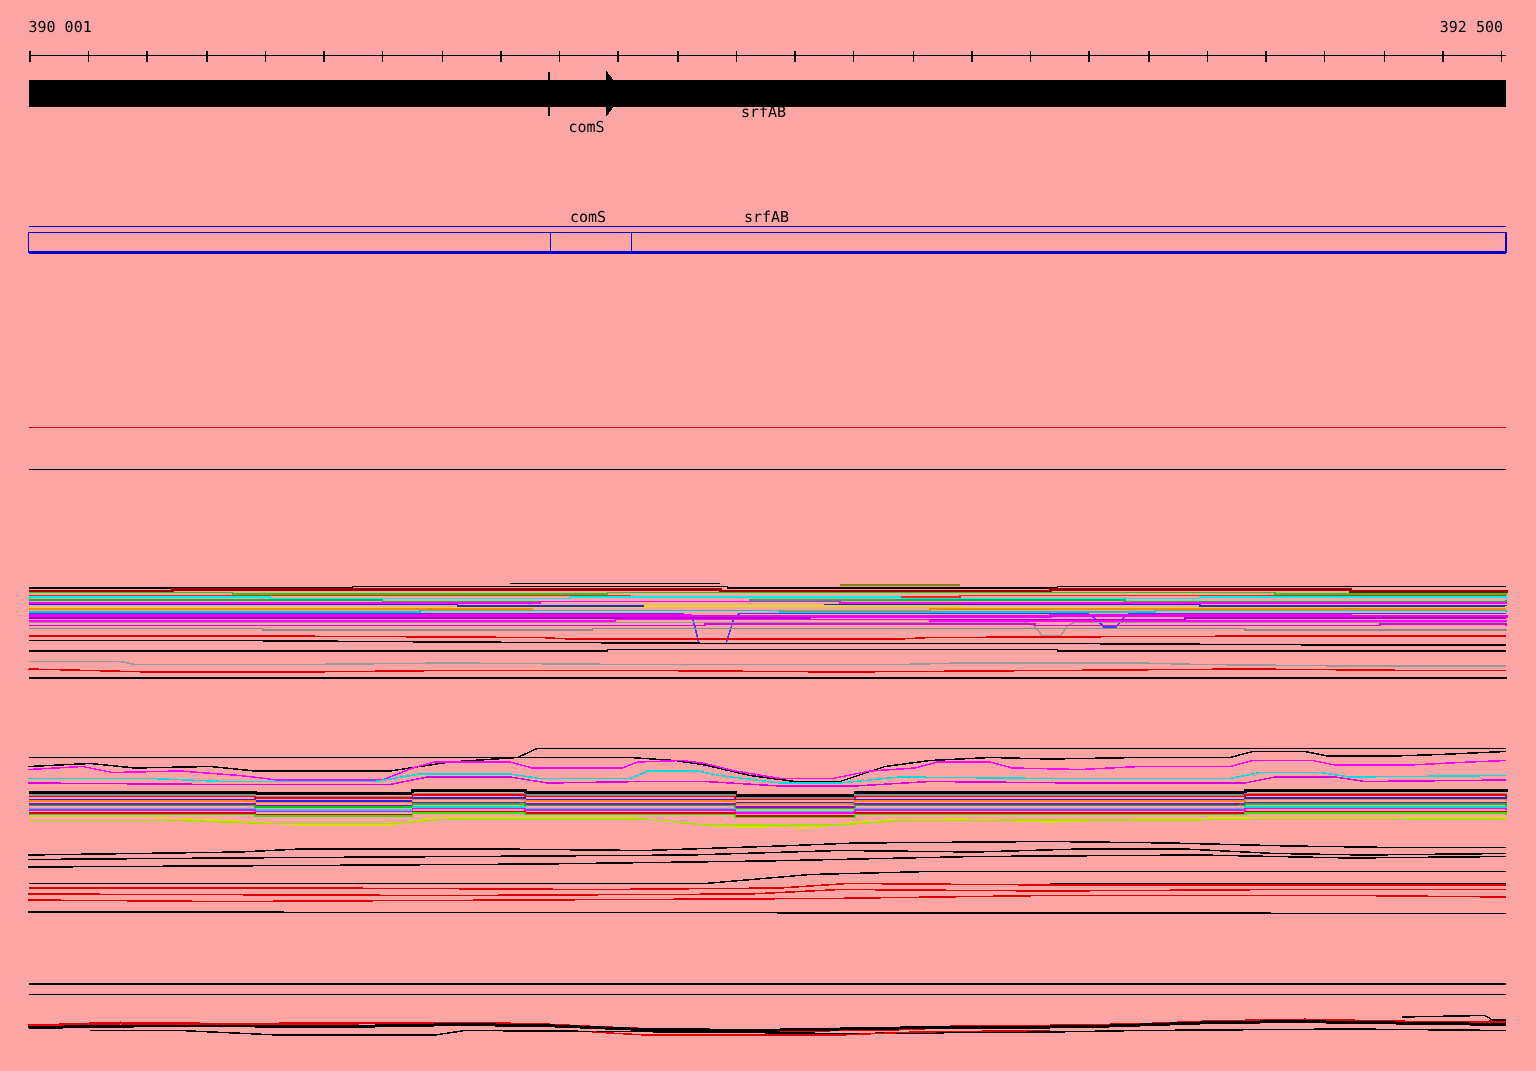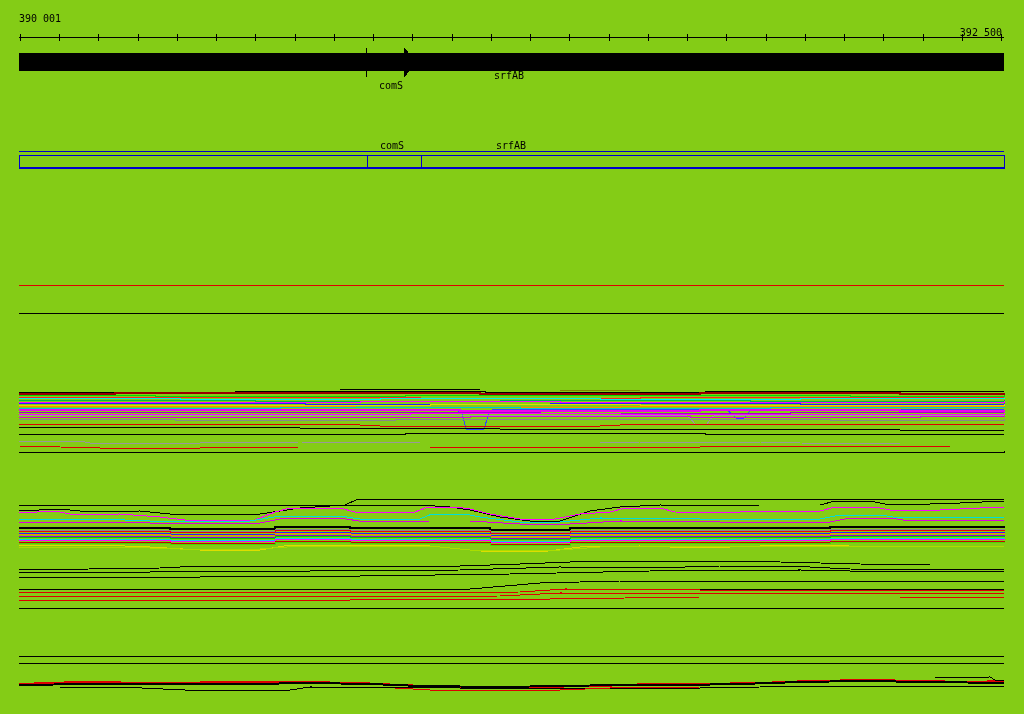--- a/index.html
+++ b/index.html
@@ -1,16 +1,16 @@
 <!DOCTYPE html>
 <html><head>
 <meta charset="utf-8">
 <style>
   html,body{margin:0;padding:0;background:#ffffff;}
-  .screen{position:relative;width:1024px;height:714px;background:#84cc16;overflow:hidden;
+  .screen{position:relative;width:1024px;height:714px;background:#fca5a5;overflow:hidden;
           font-family:"DejaVu Sans Mono","Liberation Mono",monospace;text-decoration:underline;}
   svg{position:absolute;left:0;top:0;}
   .lbl{position:absolute;font-size:10px;line-height:11px;color:#000;white-space:pre;}
 </style>
 </head>
 <body>
 
 <div class="screen">
   <svg id="plot-svg" width="1024" height="714" viewBox="0 0 1024 714" shape-rendering="crispEdges">
       <line x1="19" y1="37" x2="1004" y2="37" stroke="#000" stroke-width="1"></line>
@@ -106,20 +106,20 @@
       <path d="M19 656 L1004 656" fill="none" stroke="#000000" stroke-width="1"></path>
       <path d="M19 663 L1004 663" fill="none" stroke="#000000" stroke-width="1"></path>
       <path d="M19 684 L80 682 L160 683 L240 682 L300 682 L360 683 L400 685 L450 687 L530 687 L600 686 L650 684 L700 684 L760 683 L810 681 L870 680 L920 681 L970 682 L1004 681" fill="none" stroke="#dd0000" stroke-width="2"></path>
       <path d="M19 685 L90 684 L170 684 L250 684 L310 683 L370 684 L420 686 L500 687 L560 686 L620 685 L680 685 L740 684 L800 682 L860 681 L930 682 L1004 683" fill="none" stroke="#000000" stroke-width="2"></path>
       <path d="M60 687 L120 687 L185 690 L290 690 L310 687 L460 688 L560 689 L700 688 L760 687 L900 686 L1004 687" fill="none" stroke="#000000" stroke-width="1"></path>
       <path d="M395 688 L430 690 L560 690 L610 688 L700 687" fill="none" stroke="#dd0000" stroke-width="1"></path>
       <path d="M935 678 L990 677 L995 680 L1004 680" fill="none" stroke="#000000" stroke-width="1"></path>
     </svg>
 
   <div class="lbl" style="left:19px;top:13px">390 001</div>
-  <div class="lbl" style="right:22px;top:27px">392 500</div>
+  <div class="lbl" style="right:22px;top:13px">392 500</div>
 
   <div class="lbl" style="left:379px;top:80px">comS</div>
   <div class="lbl" style="left:494px;top:70px">srfAB</div>
 
   <div class="lbl" style="left:380px;top:140px">comS</div>
   <div class="lbl" style="left:496px;top:140px">srfAB</div>
 </div>
 
 </body></html>

